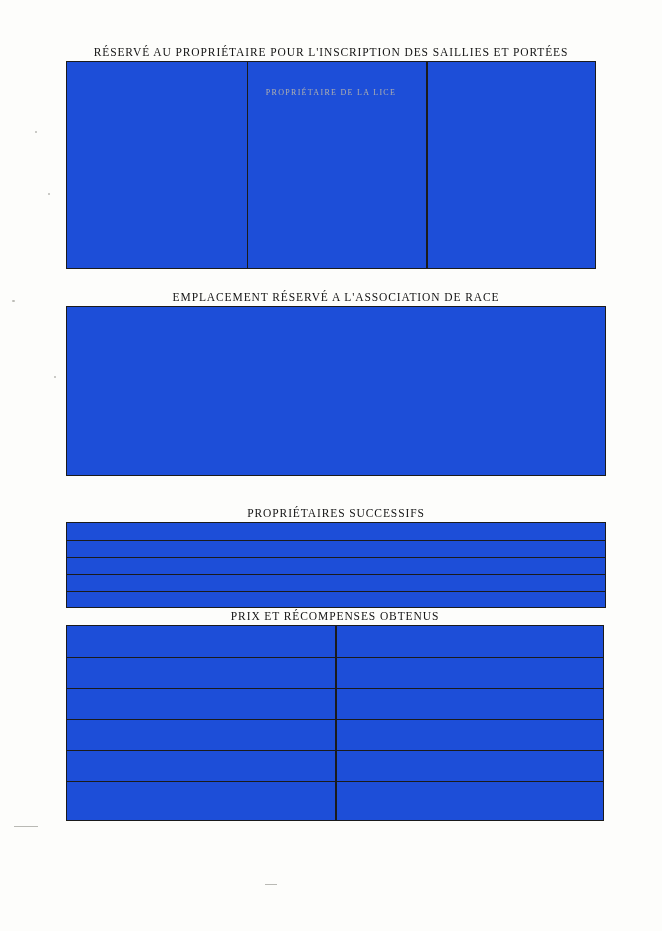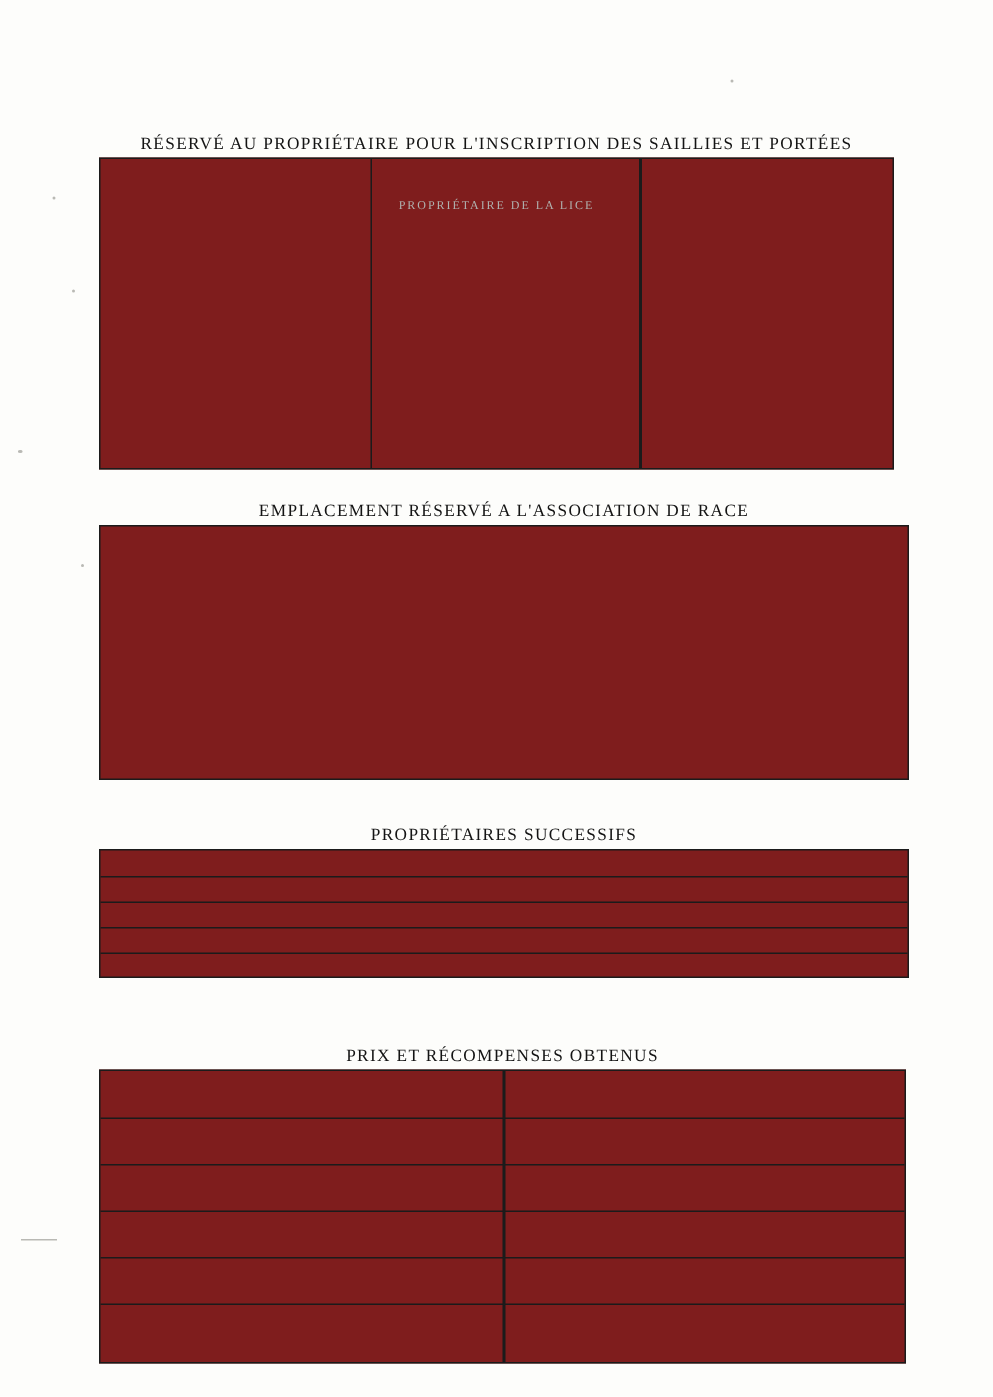--- a/index.html
+++ b/index.html
@@ -35,21 +35,21 @@
     font-size: 11.5px;
     letter-spacing: 0.9px;
     font-variant: small-caps;
     text-transform: uppercase;
     color: #141414;
     white-space: nowrap;
     font-family: "Liberation Serif", serif;
   }
   .box {
     border: 1.6px solid #1b1b1b;
-    background: #7f1d1d;
+    background: #1d4ed8;
     box-sizing: border-box;
     position: relative;
   }
 
   
   #sec-saillies { left: 66px; top: 44px; width: 530px; }
   #sec-saillies .box { height: 208px; }
   .vdiv {
     position: absolute;
     top: 0;
@@ -78,24 +78,24 @@
   #sec-proprietaires .box { height: 86px; }
   .hline {
     position: absolute;
     left: 0;
     right: 0;
     height: 1.2px;
     background: #1b1b1b;
   }
 
   
-  #sec-prix { left: 66px; top: 652px; width: 538px; }
+  #sec-prix { left: 66px; top: 608px; width: 538px; }
   #sec-prix .box { height: 196px; }
 
-  .title-row { height: 17px; line-height: 17px; margin-top: 44px; }
+  .title-row { height: 17px; line-height: 17px; }
 </style>
 </head>
 <body>
 
 <div class="page">
 
   <div class="speck" style="left:35px;top:131px;width:2px;height:2px;"></div>
   <div class="speck" style="left:48px;top:193px;width:2px;height:2px;"></div>
   <div class="speck" style="left:54px;top:376px;width:2px;height:2px;"></div>
   <div class="speck" style="left:12px;top:300px;width:3px;height:1.5px;"></div>

